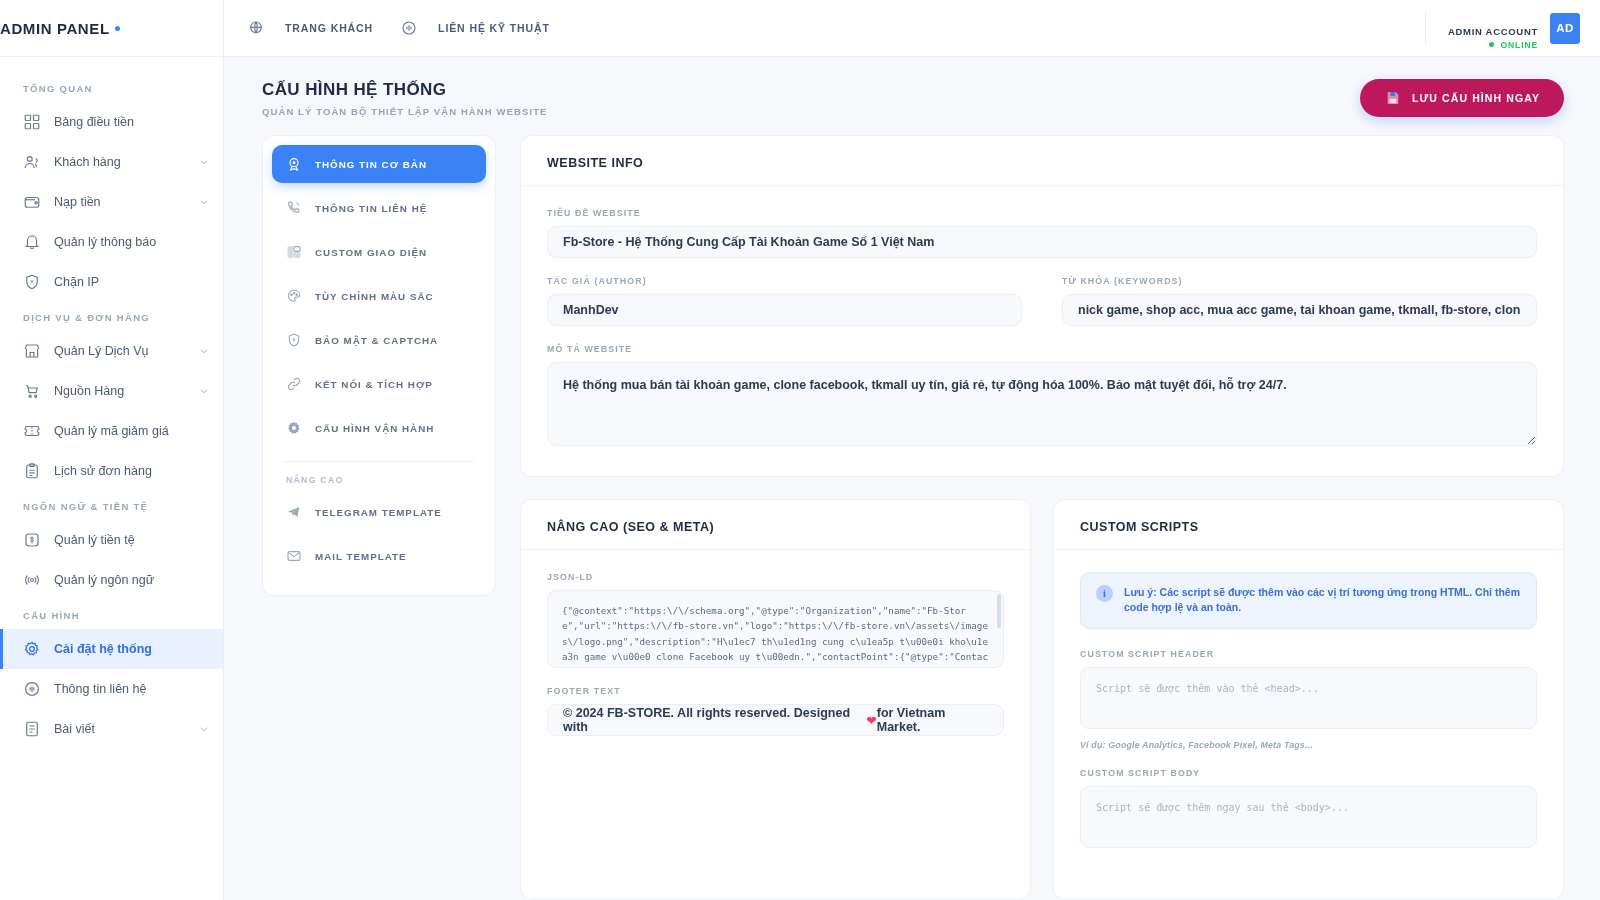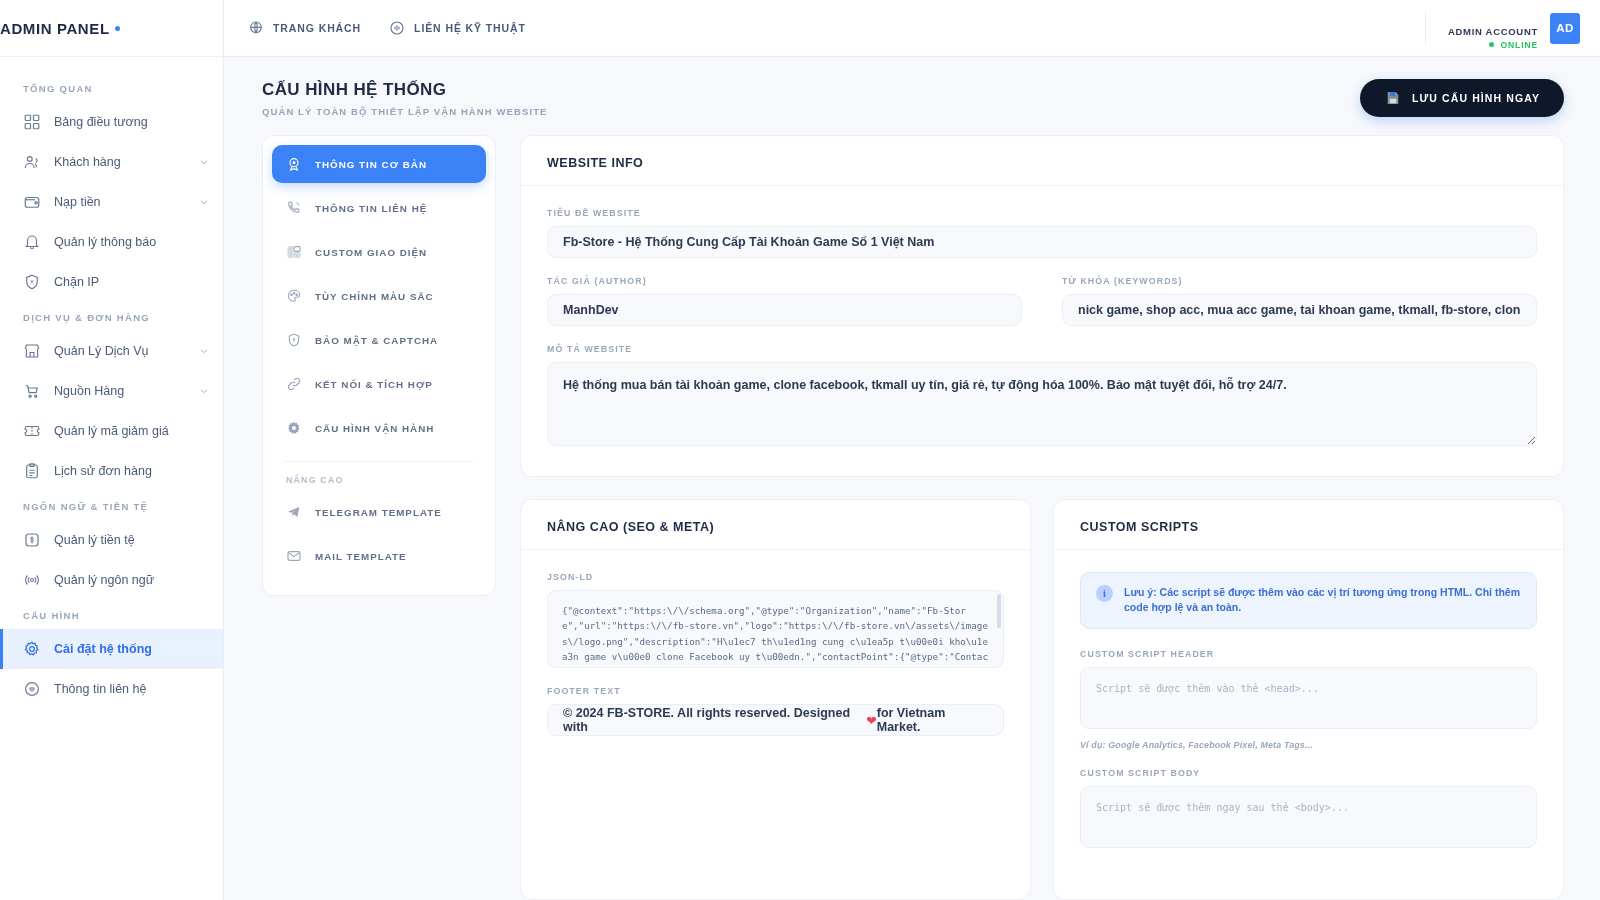--- a/index.html
+++ b/index.html
@@ -111,21 +111,21 @@
     min-height: 57px;
     background: #ffffff;
     border-bottom: 1px solid #e9edf3;
     display: flex;
     align-items: center;
     padding: 0 20px 0 24px;
   }
   .top-link {
     display: flex;
     align-items: center;
-    gap: 9px;
+    gap: 21px;
     margin-right: 28px;
     cursor: pointer;
     color: #55637d;
   }
   .top-link .tl-ico { width: 16px; height: 16px; display:flex; align-items:center; justify-content:center; color:#6b7a94; }
   .top-link .tl-text {
     font-size: 10.5px;
     font-weight: 700;
     letter-spacing: 0.9px;
     text-transform: uppercase;
@@ -187,21 +187,21 @@
     font-size: 9.5px;
     font-weight: 700;
     letter-spacing: 1.1px;
     color: #97a3b7;
     text-transform: uppercase;
     margin-top: 6px;
   }
   .ph-spacer { flex: 1; }
   .save-btn {
     display: flex; align-items: center; gap: 11px;
-    background: #0f172a;
+    background: #be185d;
     color: #fff;
     border: none;
     height: 38px;
     padding: 0 24px;
     border-radius: 19px;
     cursor: pointer;
     box-shadow: 0 4px 12px rgba(59,130,246,0.30);
     font-family: inherit;
   }
   .save-btn .sb-ico { width: 17px; height: 17px; display:flex; align-items:center; justify-content:center; opacity:.9; }
@@ -417,21 +417,21 @@
         <div class="nav-section-title">TỔNG QUAN</div>
         <div class="nav-item">
           <span class="ico">
             <svg width="18" height="18" viewBox="0 0 24 24" fill="none" stroke="currentColor" stroke-width="1.6">
               <rect x="3" y="3" width="7" height="7" rx="1"></rect>
               <rect x="14" y="3" width="7" height="7" rx="1"></rect>
               <rect x="3" y="14" width="7" height="7" rx="1"></rect>
               <rect x="14" y="14" width="7" height="7" rx="1"></rect>
             </svg>
           </span>
-          <span class="lbl">Bảng điều tương</span>
+          <span class="lbl">Bảng điều tiền</span>
         </div>
         <div class="nav-item">
           <span class="ico">
             <svg width="18" height="18" viewBox="0 0 24 24" fill="none" stroke="currentColor" stroke-width="1.6">
               <circle cx="9" cy="8" r="3.2"></circle>
               <path d="M3 20c0-3.3 2.7-6 6-6s6 2.7 6 6"></path>
               <path d="M17 7.5a2.6 2.6 0 010 5M18 19c0-2.2-.8-4-2-5.2"></path>
             </svg>
           </span>
           <span class="lbl">Khách hàng</span>
@@ -555,20 +555,34 @@
           <span class="lbl">Cài đặt hệ thống</span>
         </div>
         <div class="nav-item">
           <span class="ico">
             <svg width="18" height="18" viewBox="0 0 24 24" fill="none" stroke="currentColor" stroke-width="1.6">
               <circle cx="12" cy="12" r="8.5"></circle>
               <path d="M9.5 10v4M12 8.5v7M14.5 10v4"></path>
             </svg>
           </span>
           <span class="lbl">Thông tin liên hệ</span>
+        </div>
+        <div class="nav-item">
+          <span class="ico">
+            <svg width="18" height="18" viewBox="0 0 24 24" fill="none" stroke="currentColor" stroke-width="1.6">
+              <rect x="5" y="3" width="14" height="18" rx="2"></rect>
+              <path d="M8.5 8h7M8.5 12h7M8.5 16h4"></path>
+            </svg>
+          </span>
+          <span class="lbl">Bài viết</span>
+          <span class="chev">
+            <svg width="10" height="10" viewBox="0 0 24 24" fill="none" stroke="currentColor" stroke-width="2.2">
+              <path d="M5 9l7 7 7-7"></path>
+            </svg>
+          </span>
         </div>
       </nav>
   </aside>
 
   <div class="main">
 
     <header class="topbar">
       <div class="top-link">
         <span class="tl-ico">
           <svg width="16" height="16" viewBox="0 0 24 24" fill="none" stroke="currentColor" stroke-width="1.7">

